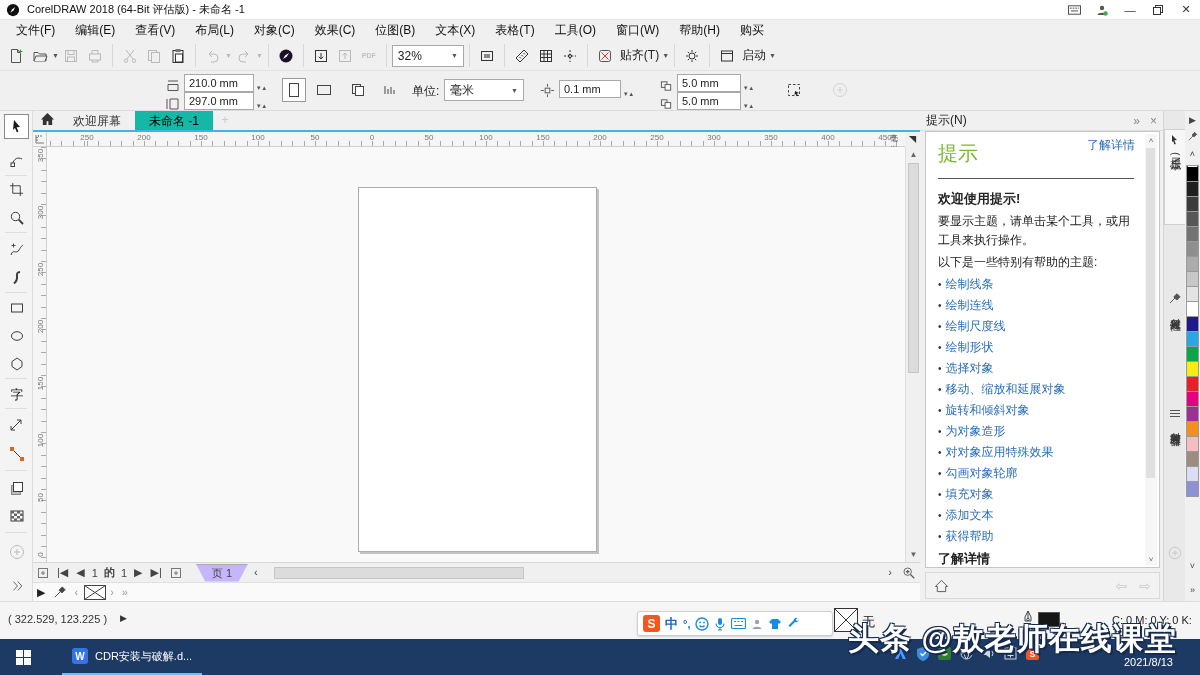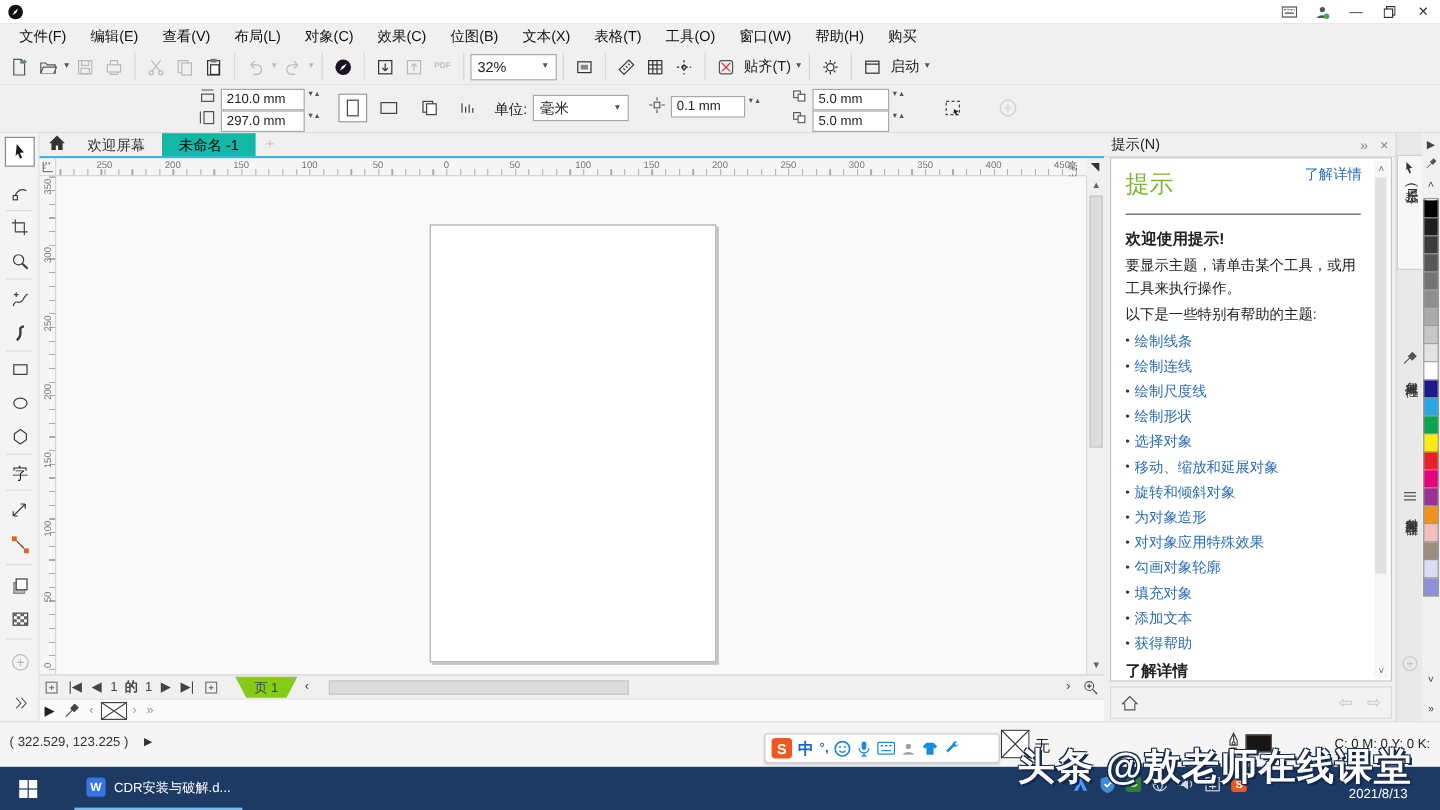--- a/index.html
+++ b/index.html
@@ -1,19 +1,19 @@
 <!DOCTYPE html>
 <html><head>
 <meta charset="utf-8">
 <style>
 *{margin:0;padding:0;box-sizing:border-box}
 html,body{width:1200px;height:675px;overflow:hidden}
 body{position:relative;font-family:"Liberation Sans","DejaVu Sans",sans-serif;font-size:12px;color:#222;background:#f0f0f0}
 .ab{position:absolute}
-.row{display:flex;align-items:flex-start}
+.row{display:flex;align-items:flex-end}
 svg{display:block}
 .dis{opacity:.35}
 .sep{width:1px;background:#d8d8d8;align-self:stretch;margin:3px 5px}
 .tbtn{width:24px;height:24px;display:flex;align-items:center;justify-content:center;flex:none}
 .car{font-size:7px;color:#555;line-height:1}
 .combo{background:#fff;border:1px solid #a9a9a9;height:22px;display:flex;align-items:center;justify-content:space-between;padding:0 5px}
 .numbox{background:#fff;border:1px solid #a9a9a9;height:18px;display:flex;align-items:center;padding:0 4px;font-size:11px}
 .spinpair{display:flex;gap:2px;margin-left:3px;color:#555;font-size:7px}
 
 #titlebar{left:0;top:0;width:1200px;height:20px;background:#fff;display:flex;align-items:center;border-bottom:1px solid #e8e8e8}
@@ -48,21 +48,21 @@
 #canvas{left:47px;top:147px;width:858px;height:415px;background:#f9f9f9;overflow:hidden}
 #page{position:absolute;left:311px;top:40px;width:239px;height:365px;background:#fff;border:1px solid #adadad;box-shadow:2px 2px 0 0 #c2c2c2}
 
 #vscroll{left:905px;top:147px;width:15px;height:415px;background:#f0f0f0;border-left:1px solid #ddd}
 #vscroll .thumb{position:absolute;left:2px;top:16px;width:11px;height:210px;background:#dcdcdc;border:1px solid #c6c6c6}
 .scar{position:absolute;left:0;width:15px;height:15px;display:flex;align-items:center;justify-content:center;font-size:8px;color:#666}
 #rulbtn{left:905px;top:132px;width:15px;height:15px;background:#f0f0f0;display:flex;align-items:center;justify-content:center}
 
 #pagenav{left:33px;top:562px;width:887px;height:20px;background:#f0f0f0;border-top:1px solid #d6d6d6;display:flex;align-items:center;font-size:11px;color:#444}
 .nv{padding:0 4px;color:#444}
-.ptab{height:18px;background:#84cc16;padding:0 16px;display:flex;align-items:center;clip-path:polygon(0 0,100% 0,82% 100%,18% 100%);margin-left:10px;font-size:11px;border-top:1px solid #aaa}
+.ptab{height:18px;background:#c4b5fd;padding:0 16px;display:flex;align-items:center;clip-path:polygon(0 0,100% 0,82% 100%,18% 100%);margin-left:10px;font-size:11px;border-top:1px solid #aaa}
 #hscroll{position:relative;flex:1;height:14px;margin:0 2px;background:#f0f0f0}
 #hscroll .thumb{position:absolute;left:24px;top:1px;width:250px;height:12px;background:#dcdcdc;border:1px solid #c6c6c6}
 
 #hintrow{left:33px;top:582px;width:887px;height:19px;background:#fafafa;border-top:1px solid #e0e0e0;display:flex;align-items:center;font-size:11px}
 #hintrow .hint{flex:1;text-align:center;color:#b4b4b4;font-style:italic}
 
 #dockhead{left:920px;top:111px;width:243px;height:20px;background:#f0f0f0;display:flex;align-items:center;justify-content:space-between;padding:0 6px;border-bottom:1px solid #ddd}
 #dockbody{left:925px;top:131px;width:235px;height:437px;background:#fff;border:1px solid #c6c6c6}
 #dockfoot{left:925px;top:572px;width:235px;height:27px;background:#f2f2f2;border:1px solid #d9d9d9;display:flex;align-items:center;justify-content:space-between;padding:0 8px}
 .tips-title{position:absolute;left:12px;top:8px;font-size:20px;color:#7cb82f}
@@ -107,20 +107,21 @@
 .trayic{width:15px;height:15px;display:flex;align-items:center;justify-content:center}
 </style>
 </head>
 <body>
 
 <div id="titlebar" class="ab">
   <svg width="14" height="14" viewBox="0 0 16 16" style="margin-left:6px">
       <circle cx="8" cy="8" r="7" fill="#111"></circle>
       <path d="M10.5 4.5L8.6 8.6 4.8 11 7.2 7.2z" fill="#fff"></path>
     </svg>
+  <span class="t">CorelDRAW 2018 (64-Bit 评估版) - 未命名 -1</span>
   <div style="margin-left:auto;display:flex;align-items:center">
     <span class="winctl">
         <svg width="13" height="10" viewBox="0 0 14 10">
           <rect x=".5" y=".5" width="13" height="9" fill="none" stroke="#444"></rect>
           <path d="M2 3h2M5 3h2M8 3h2M11 3h1M3 6h8" stroke="#444"></path>
         </svg>
       </span>
     <span class="winctl">
         <svg width="12" height="12" viewBox="0 0 12 12">
           <circle cx="6" cy="4" r="2.2" fill="#555"></circle>

